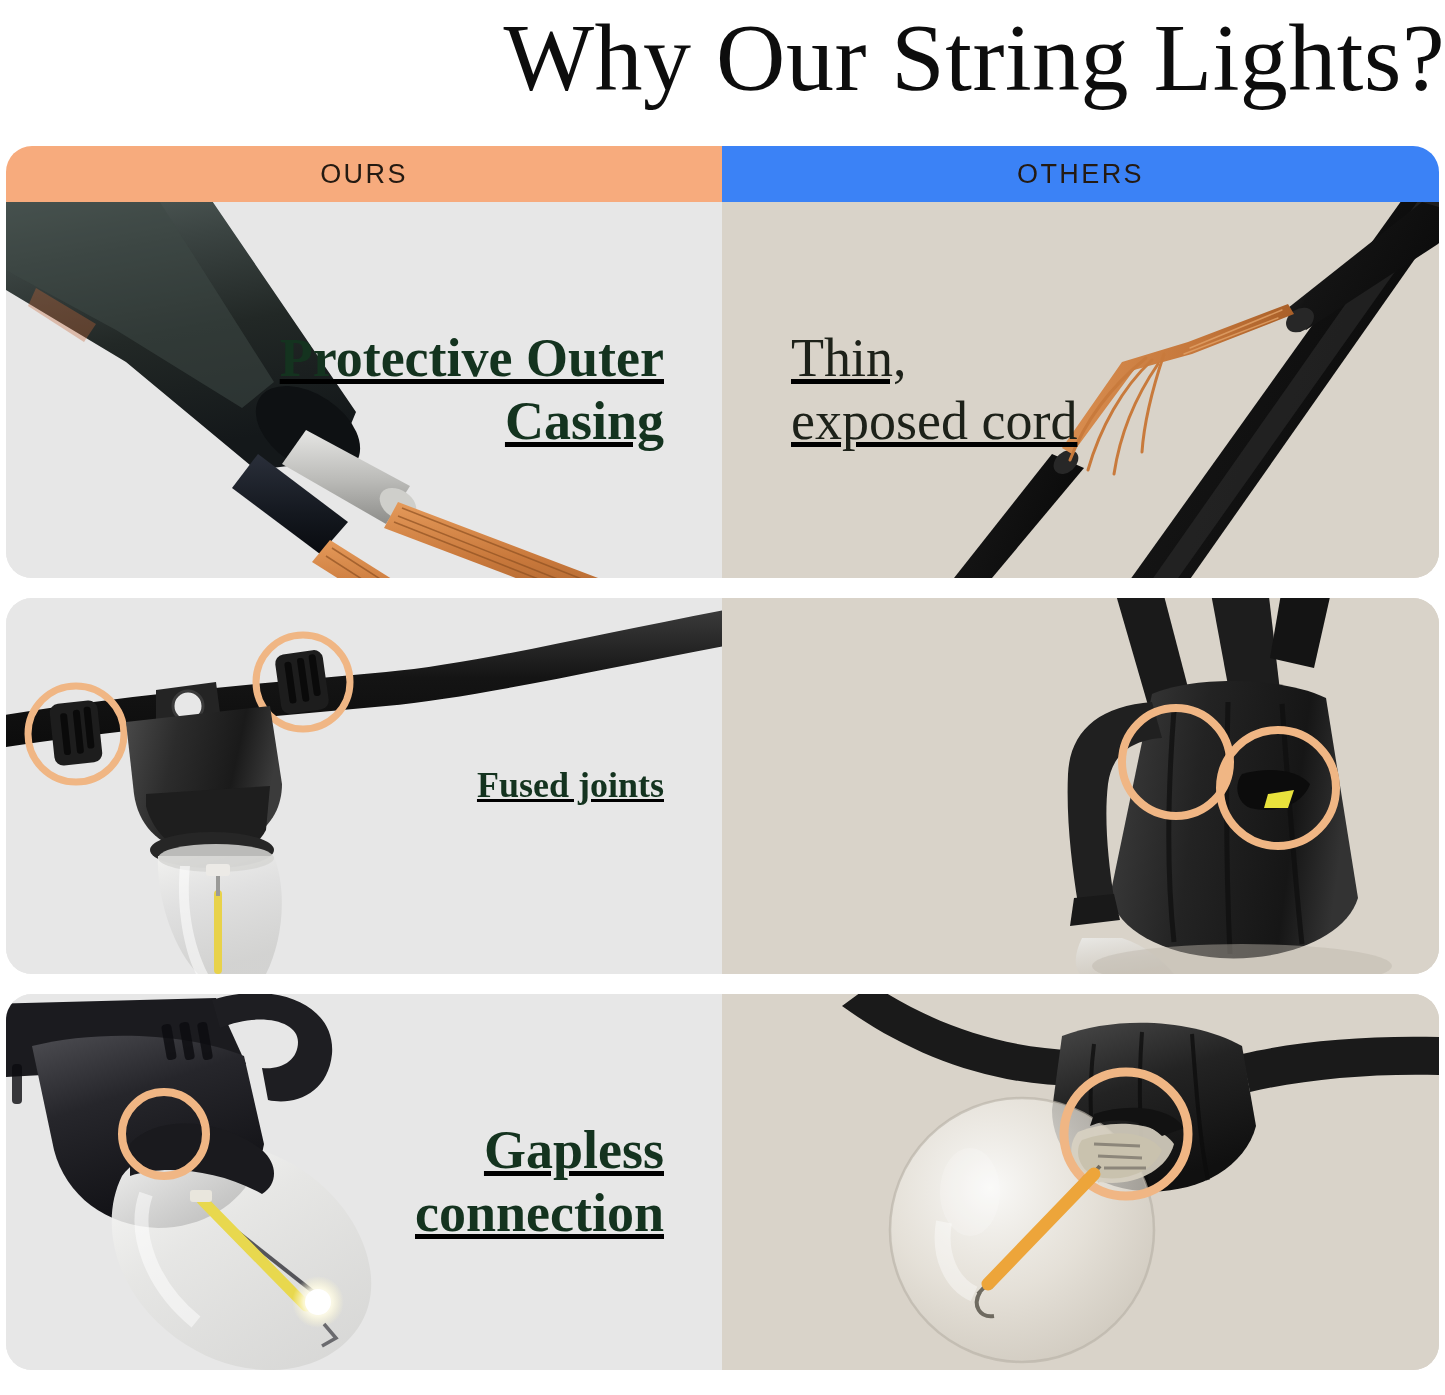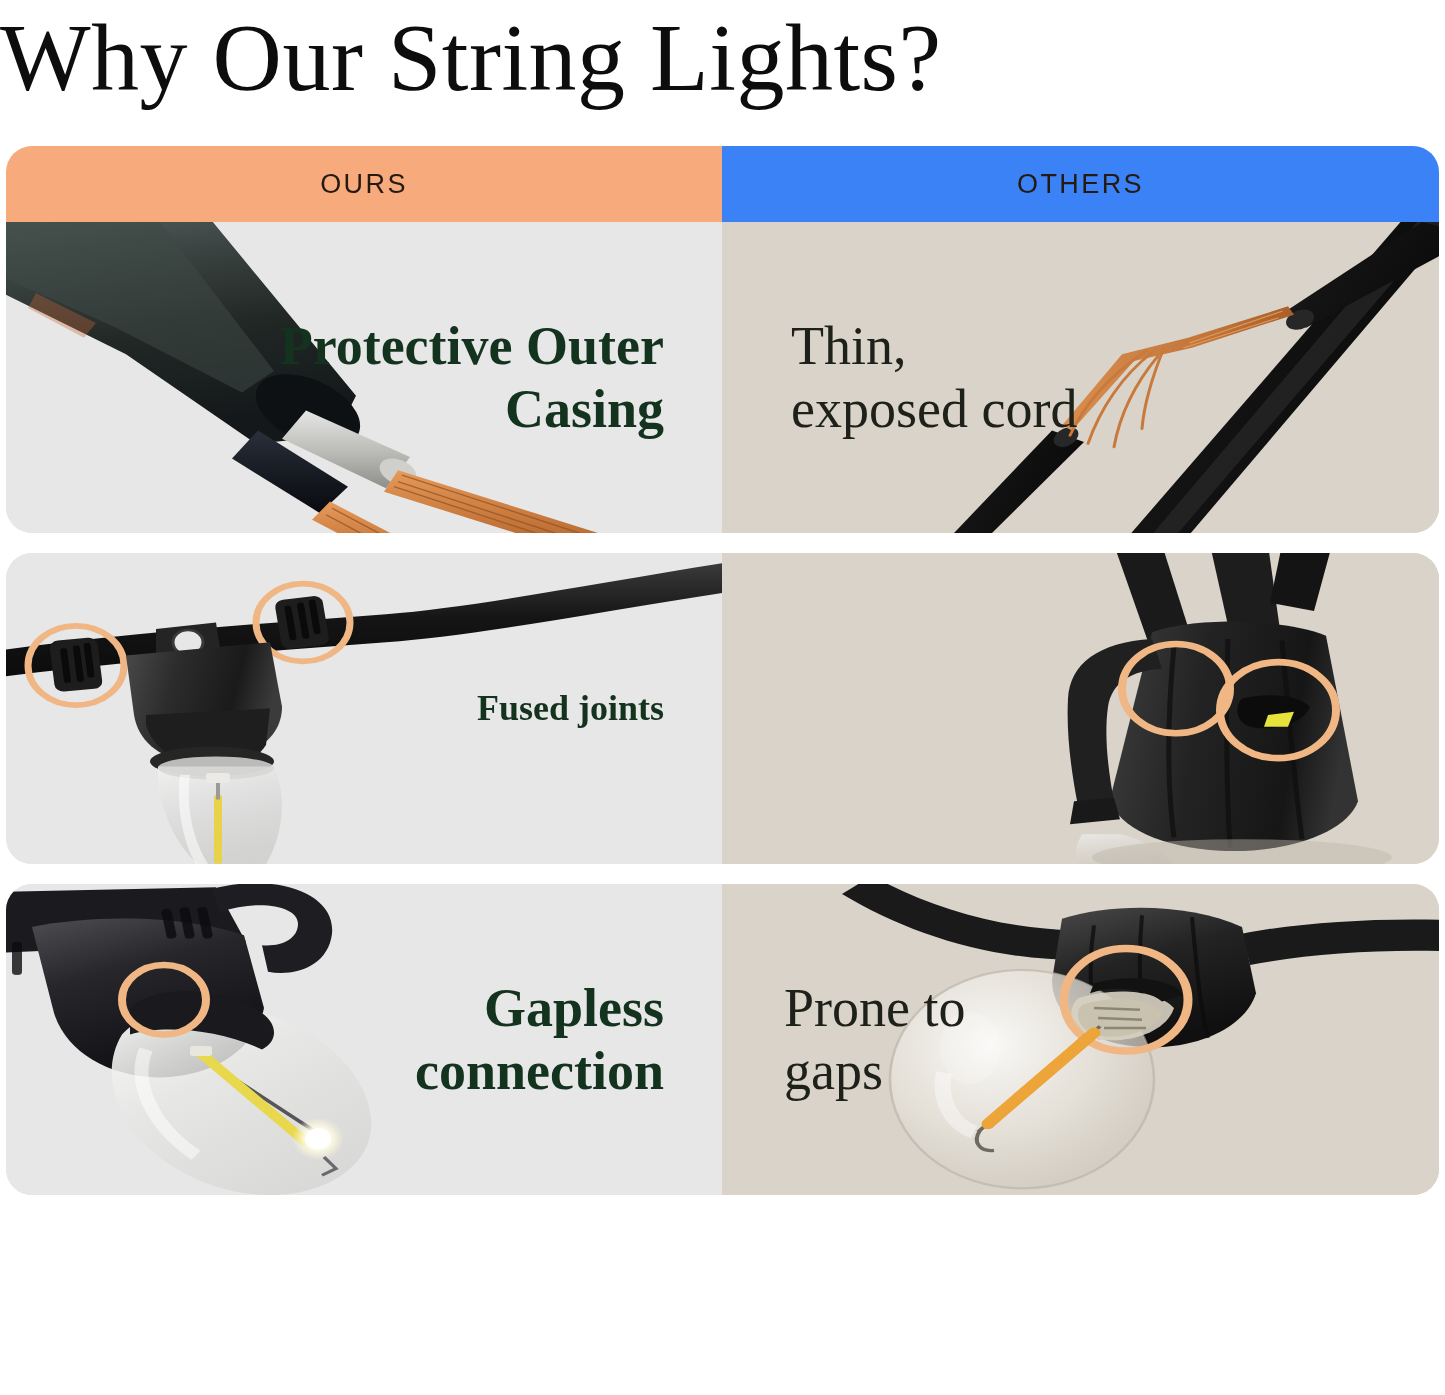--- a/index.html
+++ b/index.html
@@ -10,21 +10,21 @@
     height: 1395px;
     background: #ffffff;
     font-family: "Liberation Serif", serif;
     overflow: hidden;
     position: relative;
   }
 
   
   .page-title {
     width: 100%;
-    text-align: left;
+    text-align: right;
     font-family: "Liberation Serif", serif;
     font-size: 96px;
     font-weight: 400;
     letter-spacing: 0.5px;
     color: #0d0d0d;
     line-height: 1.12;
     padding-top: 4px;
     height: 138px;
   }
 
@@ -32,45 +32,46 @@
   .compare {
     position: absolute;
     left: 6px;
     top: 146px;
     width: 1433px;
   }
 
   
   .header-bar {
     display: flex;
-    height: 76px;
+    height: 56px;
     border-radius: 26px 26px 0 0;
     overflow: hidden;
   }
   .header-cell {
     display: flex;
     align-items: center;
     justify-content: center;
     font-family: "Liberation Sans", sans-serif;
     font-size: 27px;
     letter-spacing: 2.4px;
     color: #241a12;
     height: 100%;
   }
   .header-ours   { width: 716px; background: #f7ab7d; }
   .header-others { width: 717px; background: #3b82f6; }
 
   
   .row {
     display: flex;
-    height: 311px;
+    height: 376px;
     border-radius: 26px;
     overflow: hidden;
     margin-top: 20px;
     position: relative;
+    text-decoration: underline;
   }
   .row.first { margin-top: 0; border-radius: 0 0 26px 26px; }
 
   .cell {
     position: relative;
     overflow: hidden;
     display: flex;
     align-items: center;
     height: 100%;
   }
@@ -442,18 +443,16 @@
           <g stroke="#8c867a" stroke-width="3" fill="none">
             <path d="M372 150 L418 152"></path>
               <path d="M376 162 L420 164"></path>
               <path d="M382 174 L424 174"></path>
           </g>
 
           <path d="M222 228 C 216 262, 230 290, 252 300" stroke="#ffffff" stroke-width="16" fill="none" opacity="0.4"></path>
           <ellipse cx="248" cy="198" rx="30" ry="44" fill="#ffffff" opacity="0.2"></ellipse>
         </svg>
       </div>
-      <div class="label label-others" style="white-space: pre-line;">Prone to
-gaps</div>
     </div>
   </div>
 
 </div>
 
 </body></html>

